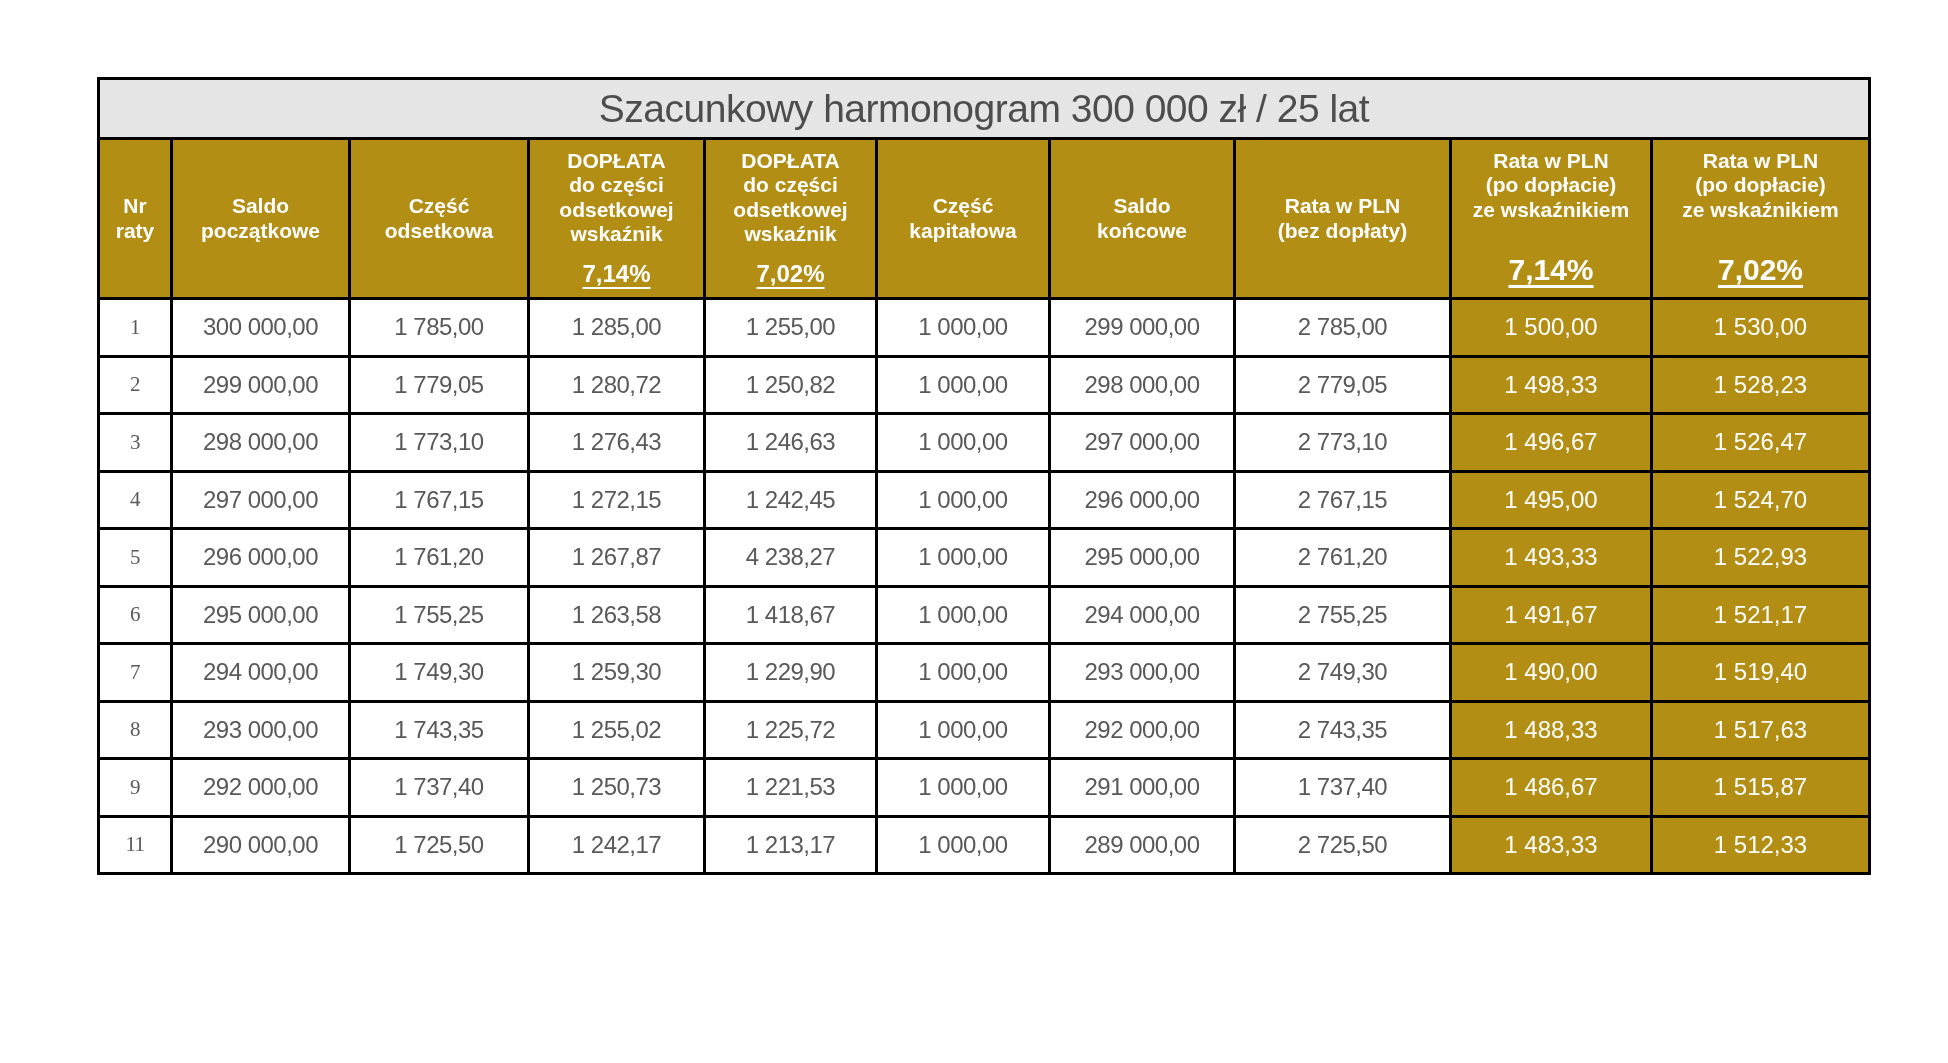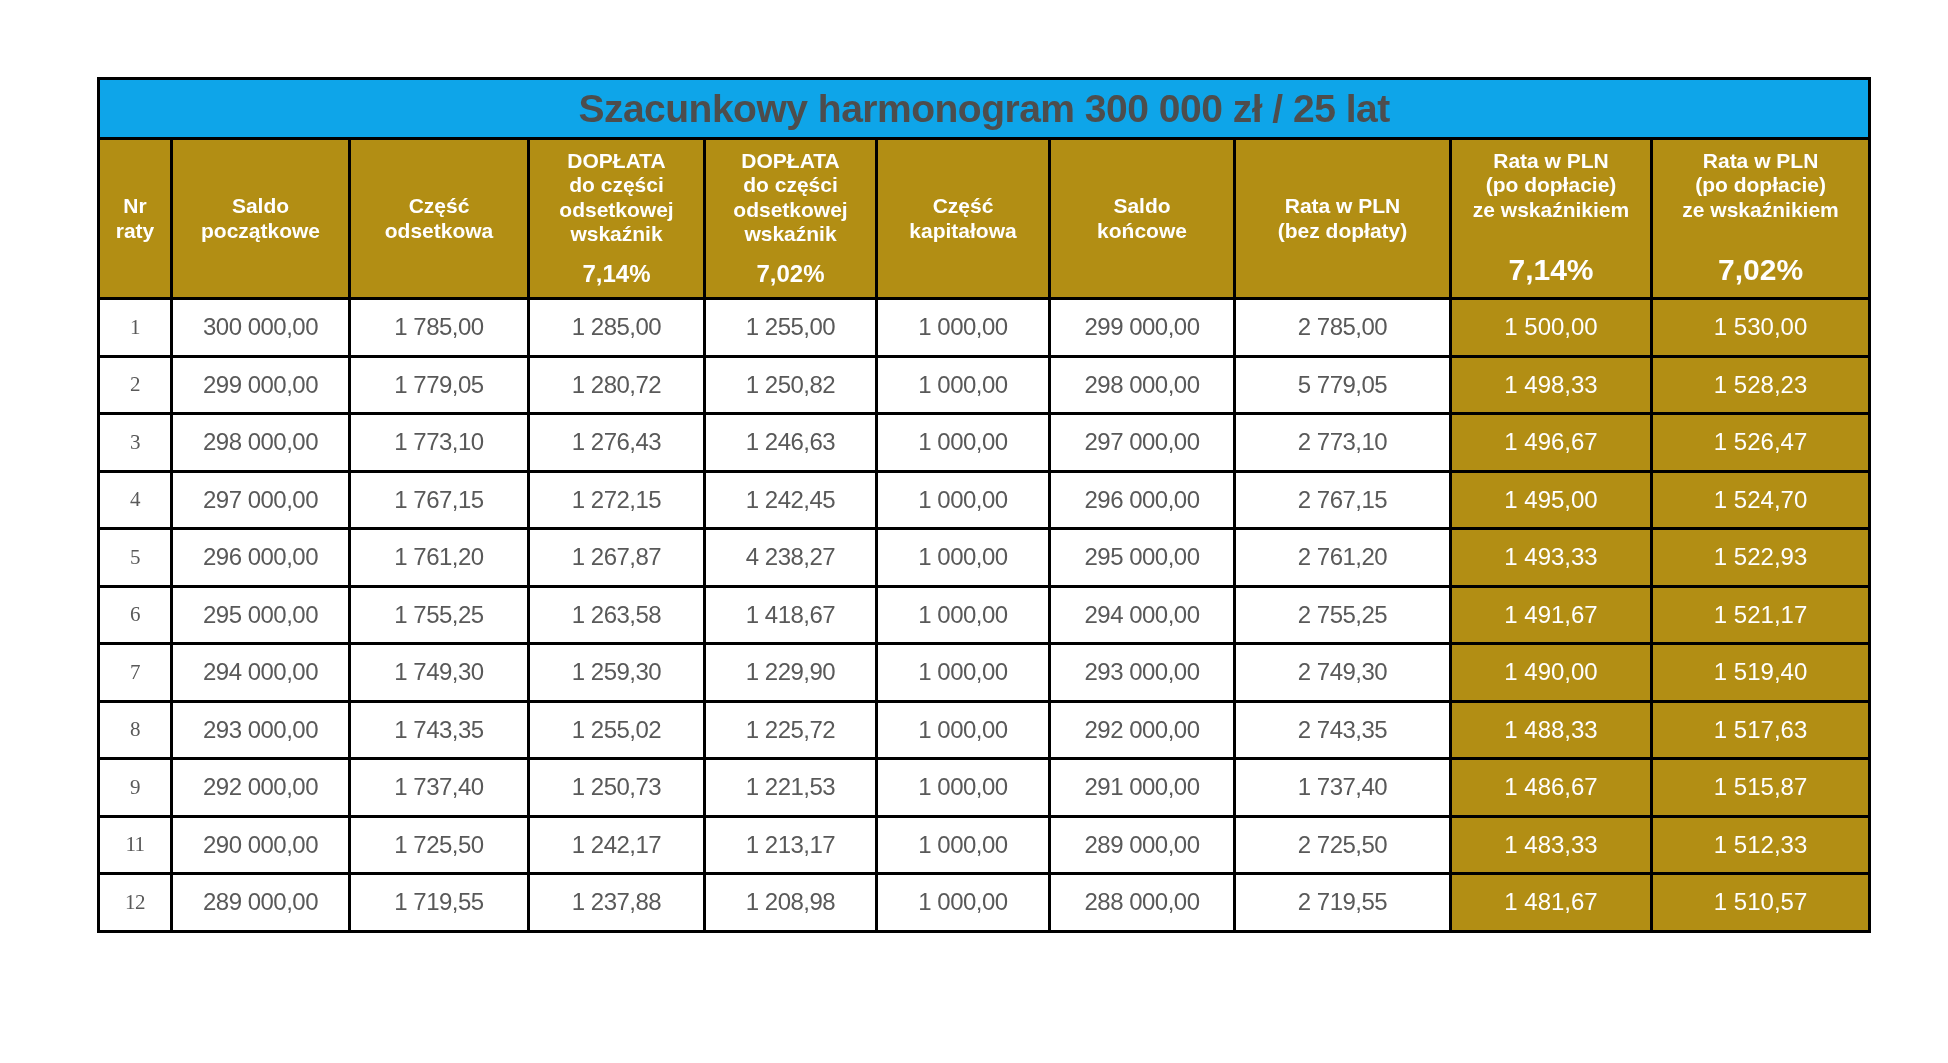--- a/index.html
+++ b/index.html
@@ -27,24 +27,24 @@
     border-collapse: collapse;
     table-layout: fixed;
   }
   table.schedule th, table.schedule td {
     border: 3px solid #000000;
     padding: 0;
     overflow: hidden;
   }
   
   .title-cell {
-    background: #0ea5e9;
+    background: #e5e5e5;
     color: #4d4d4d;
     font-size: 39px;
-    font-weight: bold;
+    font-weight: normal;
     text-align: center;
     height: 57px;
     vertical-align: middle;
     letter-spacing: -0.5px;
   }
   
   tr.header-row th {
     background: #B28E14;
     color: #ffffff;
     font-weight: bold;
@@ -64,20 +64,21 @@
     box-sizing: border-box;
   }
   .hwrap.has-rate {
     justify-content: space-between;
     padding-top: 8px;
     padding-bottom: 8px;
   }
   .hrate {
     font-size: 24px;
     font-weight: bold;
+    text-decoration: underline;
     text-decoration-thickness: 2px;
     text-underline-offset: 5px;
   }
   .hrate.big {
     font-size: 30px;
     text-decoration-thickness: 3px;
   }
   
   tbody td {
     background: #ffffff;
@@ -191,21 +192,21 @@
           <td class="gold-cell">1 530,00</td>
         </tr>
         <tr>
           <td class="nr-cell">2</td>
           <td>299 000,00</td>
           <td>1 779,05</td>
           <td>1 280,72</td>
           <td>1 250,82</td>
           <td>1 000,00</td>
           <td>298 000,00</td>
-          <td>5 779,05</td>
+          <td>2 779,05</td>
           <td class="gold-cell">1 498,33</td>
           <td class="gold-cell">1 528,23</td>
         </tr>
         <tr>
           <td class="nr-cell">3</td>
           <td>298 000,00</td>
           <td>1 773,10</td>
           <td>1 276,43</td>
           <td>1 246,63</td>
           <td>1 000,00</td>
@@ -291,27 +292,15 @@
           <td>290 000,00</td>
           <td>1 725,50</td>
           <td>1 242,17</td>
           <td>1 213,17</td>
           <td>1 000,00</td>
           <td>289 000,00</td>
           <td>2 725,50</td>
           <td class="gold-cell">1 483,33</td>
           <td class="gold-cell">1 512,33</td>
         </tr>
-        <tr>
-          <td class="nr-cell">12</td>
-          <td>289 000,00</td>
-          <td>1 719,55</td>
-          <td>1 237,88</td>
-          <td>1 208,98</td>
-          <td>1 000,00</td>
-          <td>288 000,00</td>
-          <td>2 719,55</td>
-          <td class="gold-cell">1 481,67</td>
-          <td class="gold-cell">1 510,57</td>
-        </tr>
       </tbody>
   </table>
 </div>
 
 </body></html>

